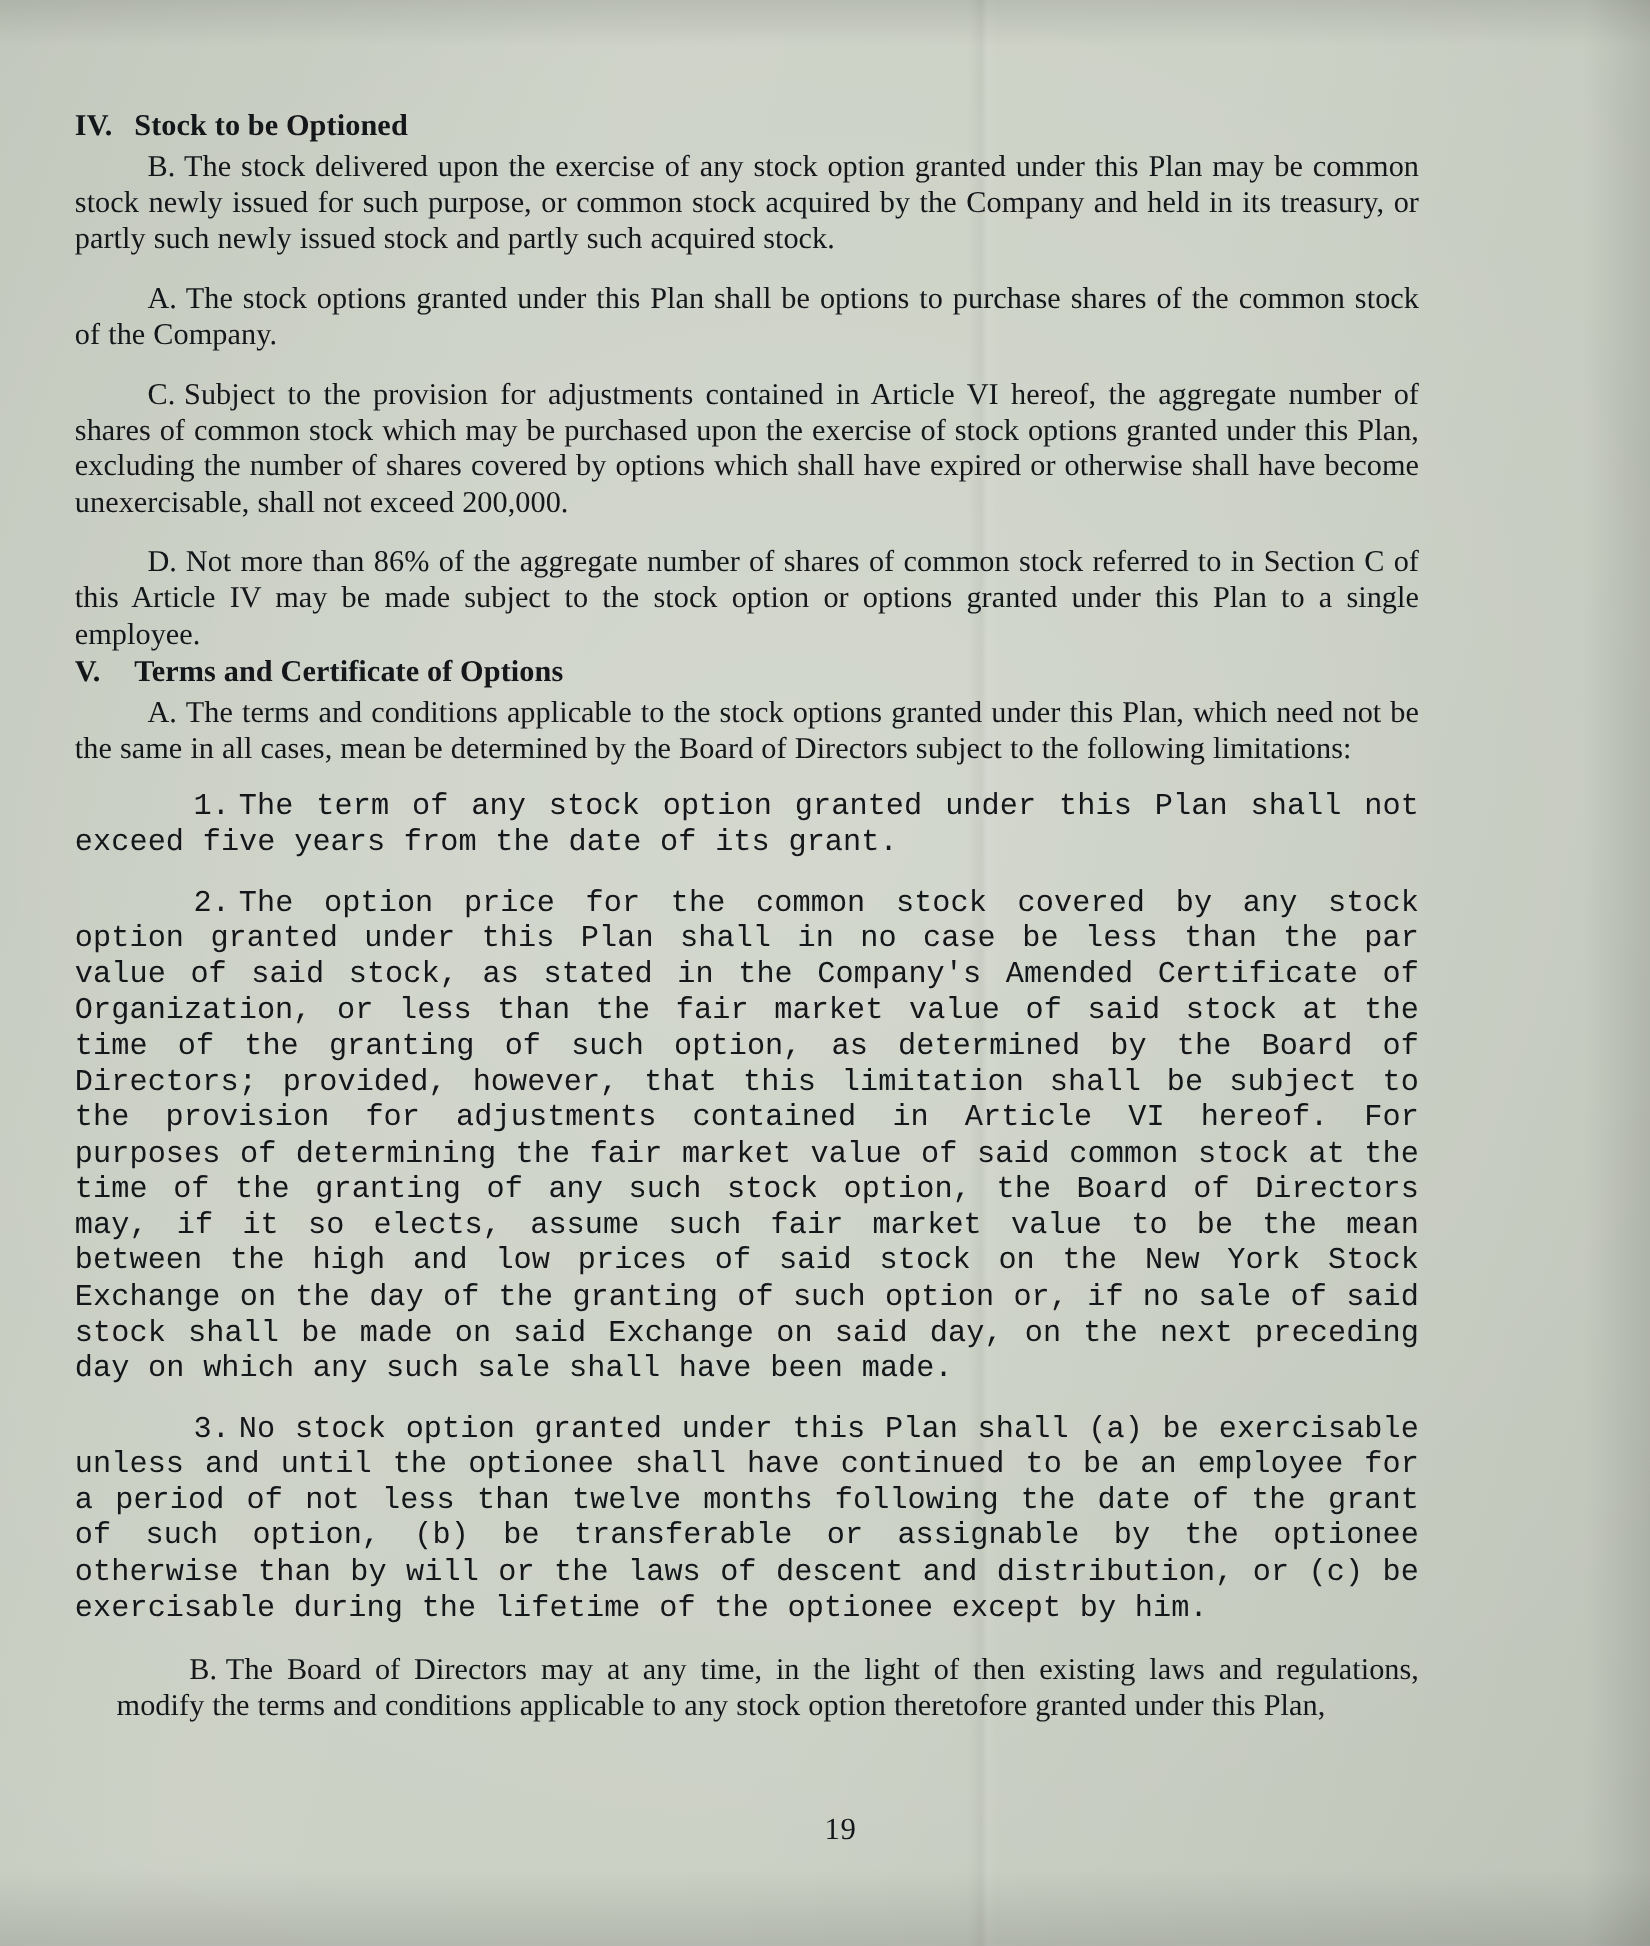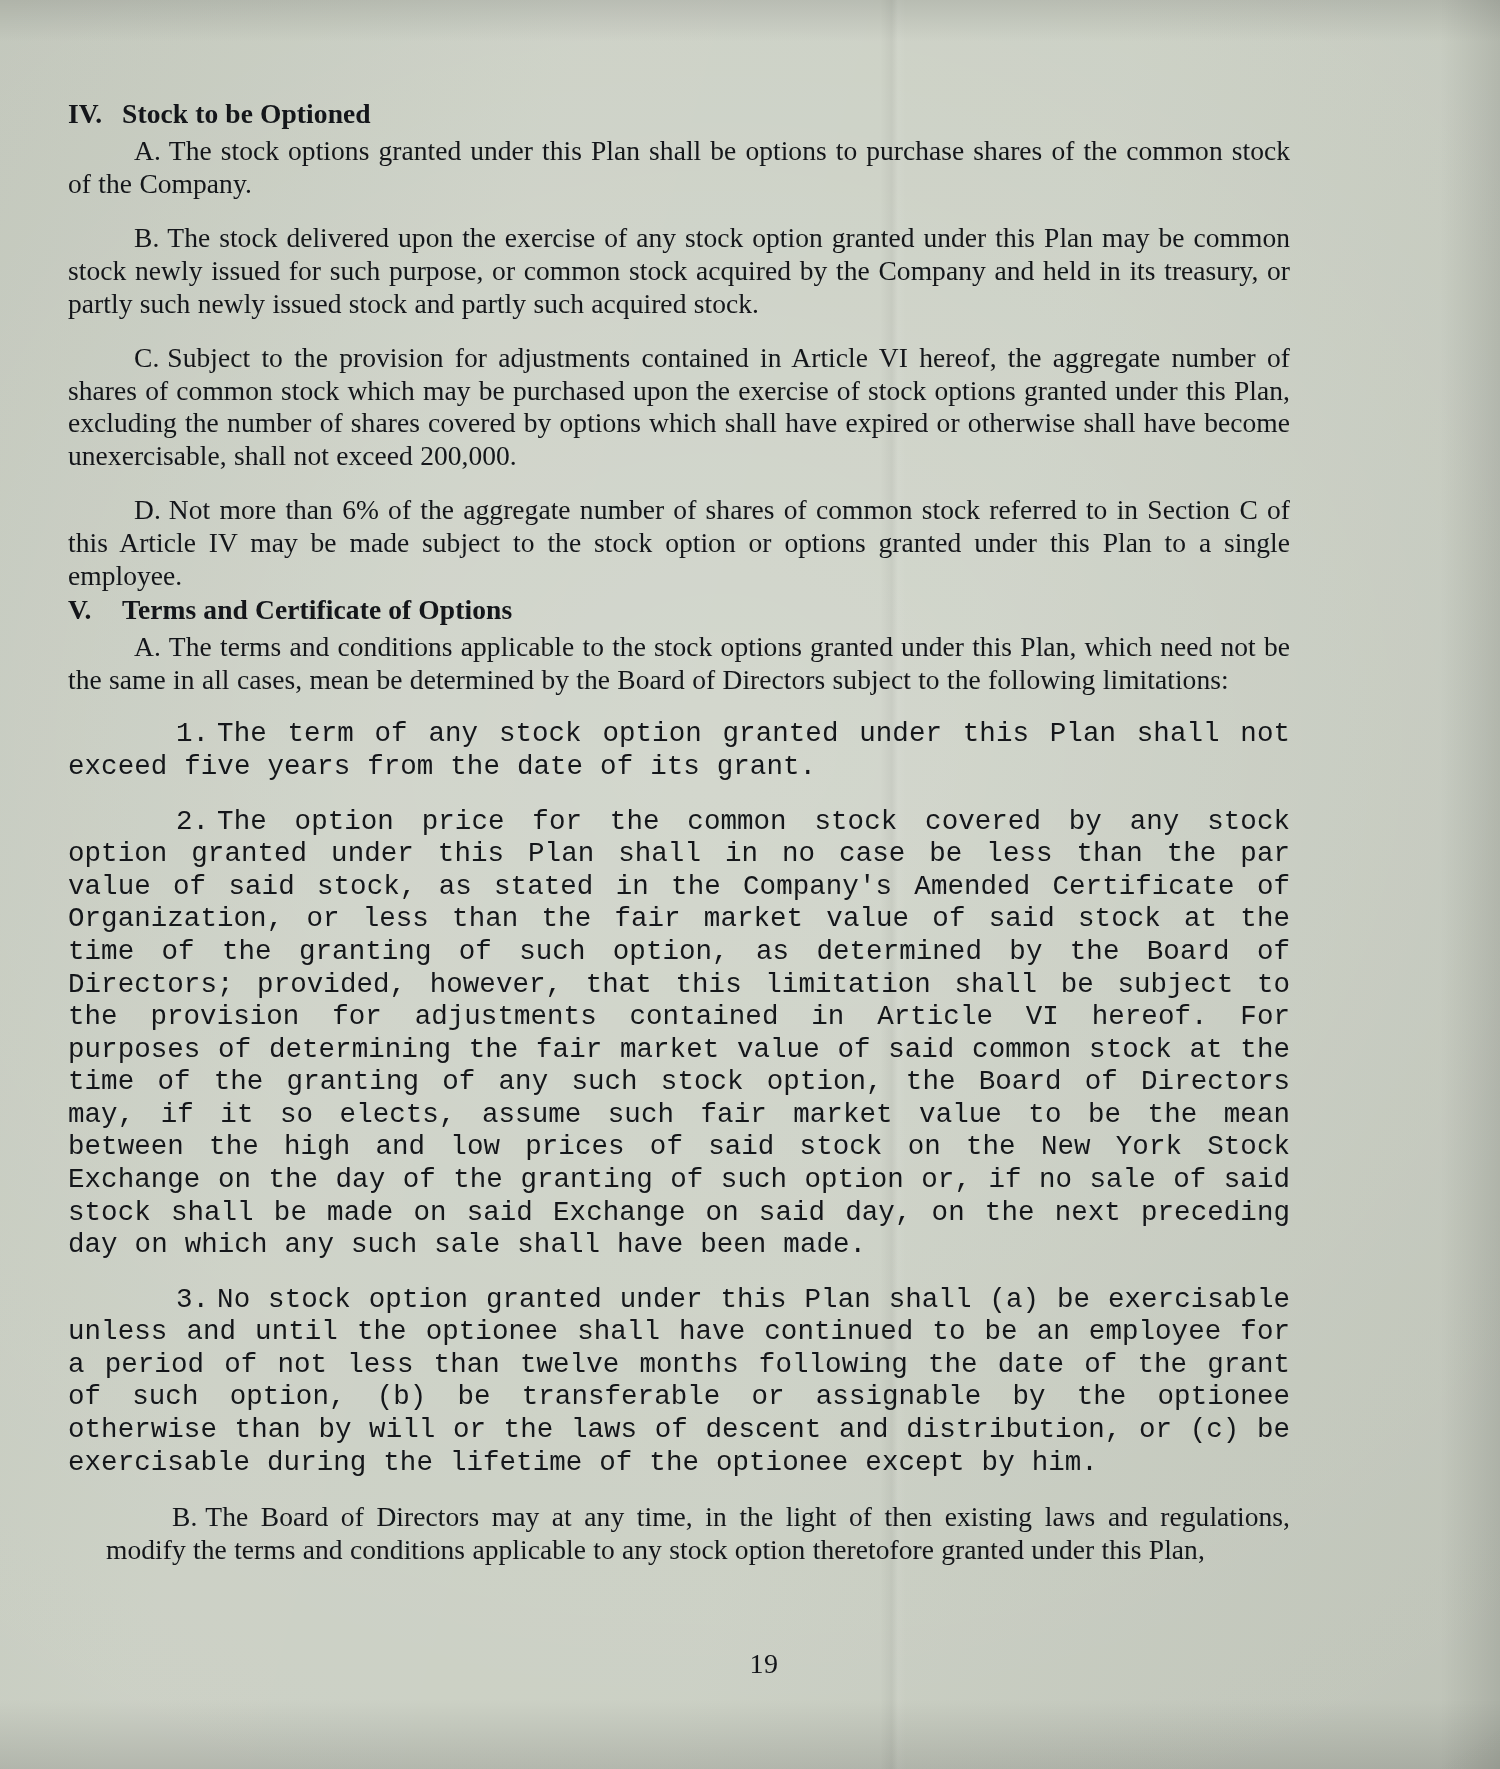--- a/index.html
+++ b/index.html
@@ -146,34 +146,34 @@
 <div class="edge-dark-right"></div>
 <div class="edge-dark-bottom"></div>
 
 <div class="page">
   <div class="content">
 
     <h2 class="section-heading">
       <span class="numeral">IV.</span><span>Stock to be Optioned</span>
     </h2>
 
+    <p class="para">
+      <span class="marker">B.</span><span>The stock delivered upon the exercise of any stock option granted under this Plan may be common stock newly issued for such purpose, or common stock acquired by the Company and held in its treasury, or partly such newly issued stock and partly such acquired stock.</span>
+    </p>
+
     <p class="para first-para">
       <span class="marker">A.</span><span>The stock options granted under this Plan shall be options to purchase shares of the common stock of the Company.</span>
     </p>
 
     <p class="para">
-      <span class="marker">B.</span><span>The stock delivered upon the exercise of any stock option granted under this Plan may be common stock newly issued for such purpose, or common stock acquired by the Company and held in its treasury, or partly such newly issued stock and partly such acquired stock.</span>
+      <span class="marker">C.</span><span>Subject to the provision for adjustments contained in Article VI hereof, the aggregate number of shares of common stock which may be purchased upon the exercise of stock options granted under this Plan, excluding the number of shares covered by options which shall have expired or otherwise shall have become unexercisable, shall not exceed 200,000.</span>
     </p>
 
     <p class="para">
-      <span class="marker">C.</span><span>Subject to the provision for adjustments contained in Article VI hereof, the aggregate number of shares of common stock which may be purchased upon the exercise of stock options granted under this Plan, excluding the number of shares covered by options which shall have expired or otherwise shall have become unexercisable, shall not exceed 200,000.</span>
-    </p>
-
-    <p class="para">
-      <span class="marker">D.</span><span>Not more than 6% of the aggregate number of shares of common stock referred to in Section C of this Article IV may be made subject to the stock option or options granted under this Plan to a single employee.</span>
+      <span class="marker">D.</span><span>Not more than 86% of the aggregate number of shares of common stock referred to in Section C of this Article IV may be made subject to the stock option or options granted under this Plan to a single employee.</span>
     </p>
 
     <h2 class="section-heading section-v-heading">
       <span class="numeral">V.</span><span>Terms and Certificate of Options</span>
     </h2>
 
     <p class="para first-para">
       <span class="marker">A.</span><span>The terms and conditions applicable to the stock options granted under this Plan, which need not be the same in all cases, mean be determined by the Board of Directors subject to the following limitations:</span>
     </p>
 

